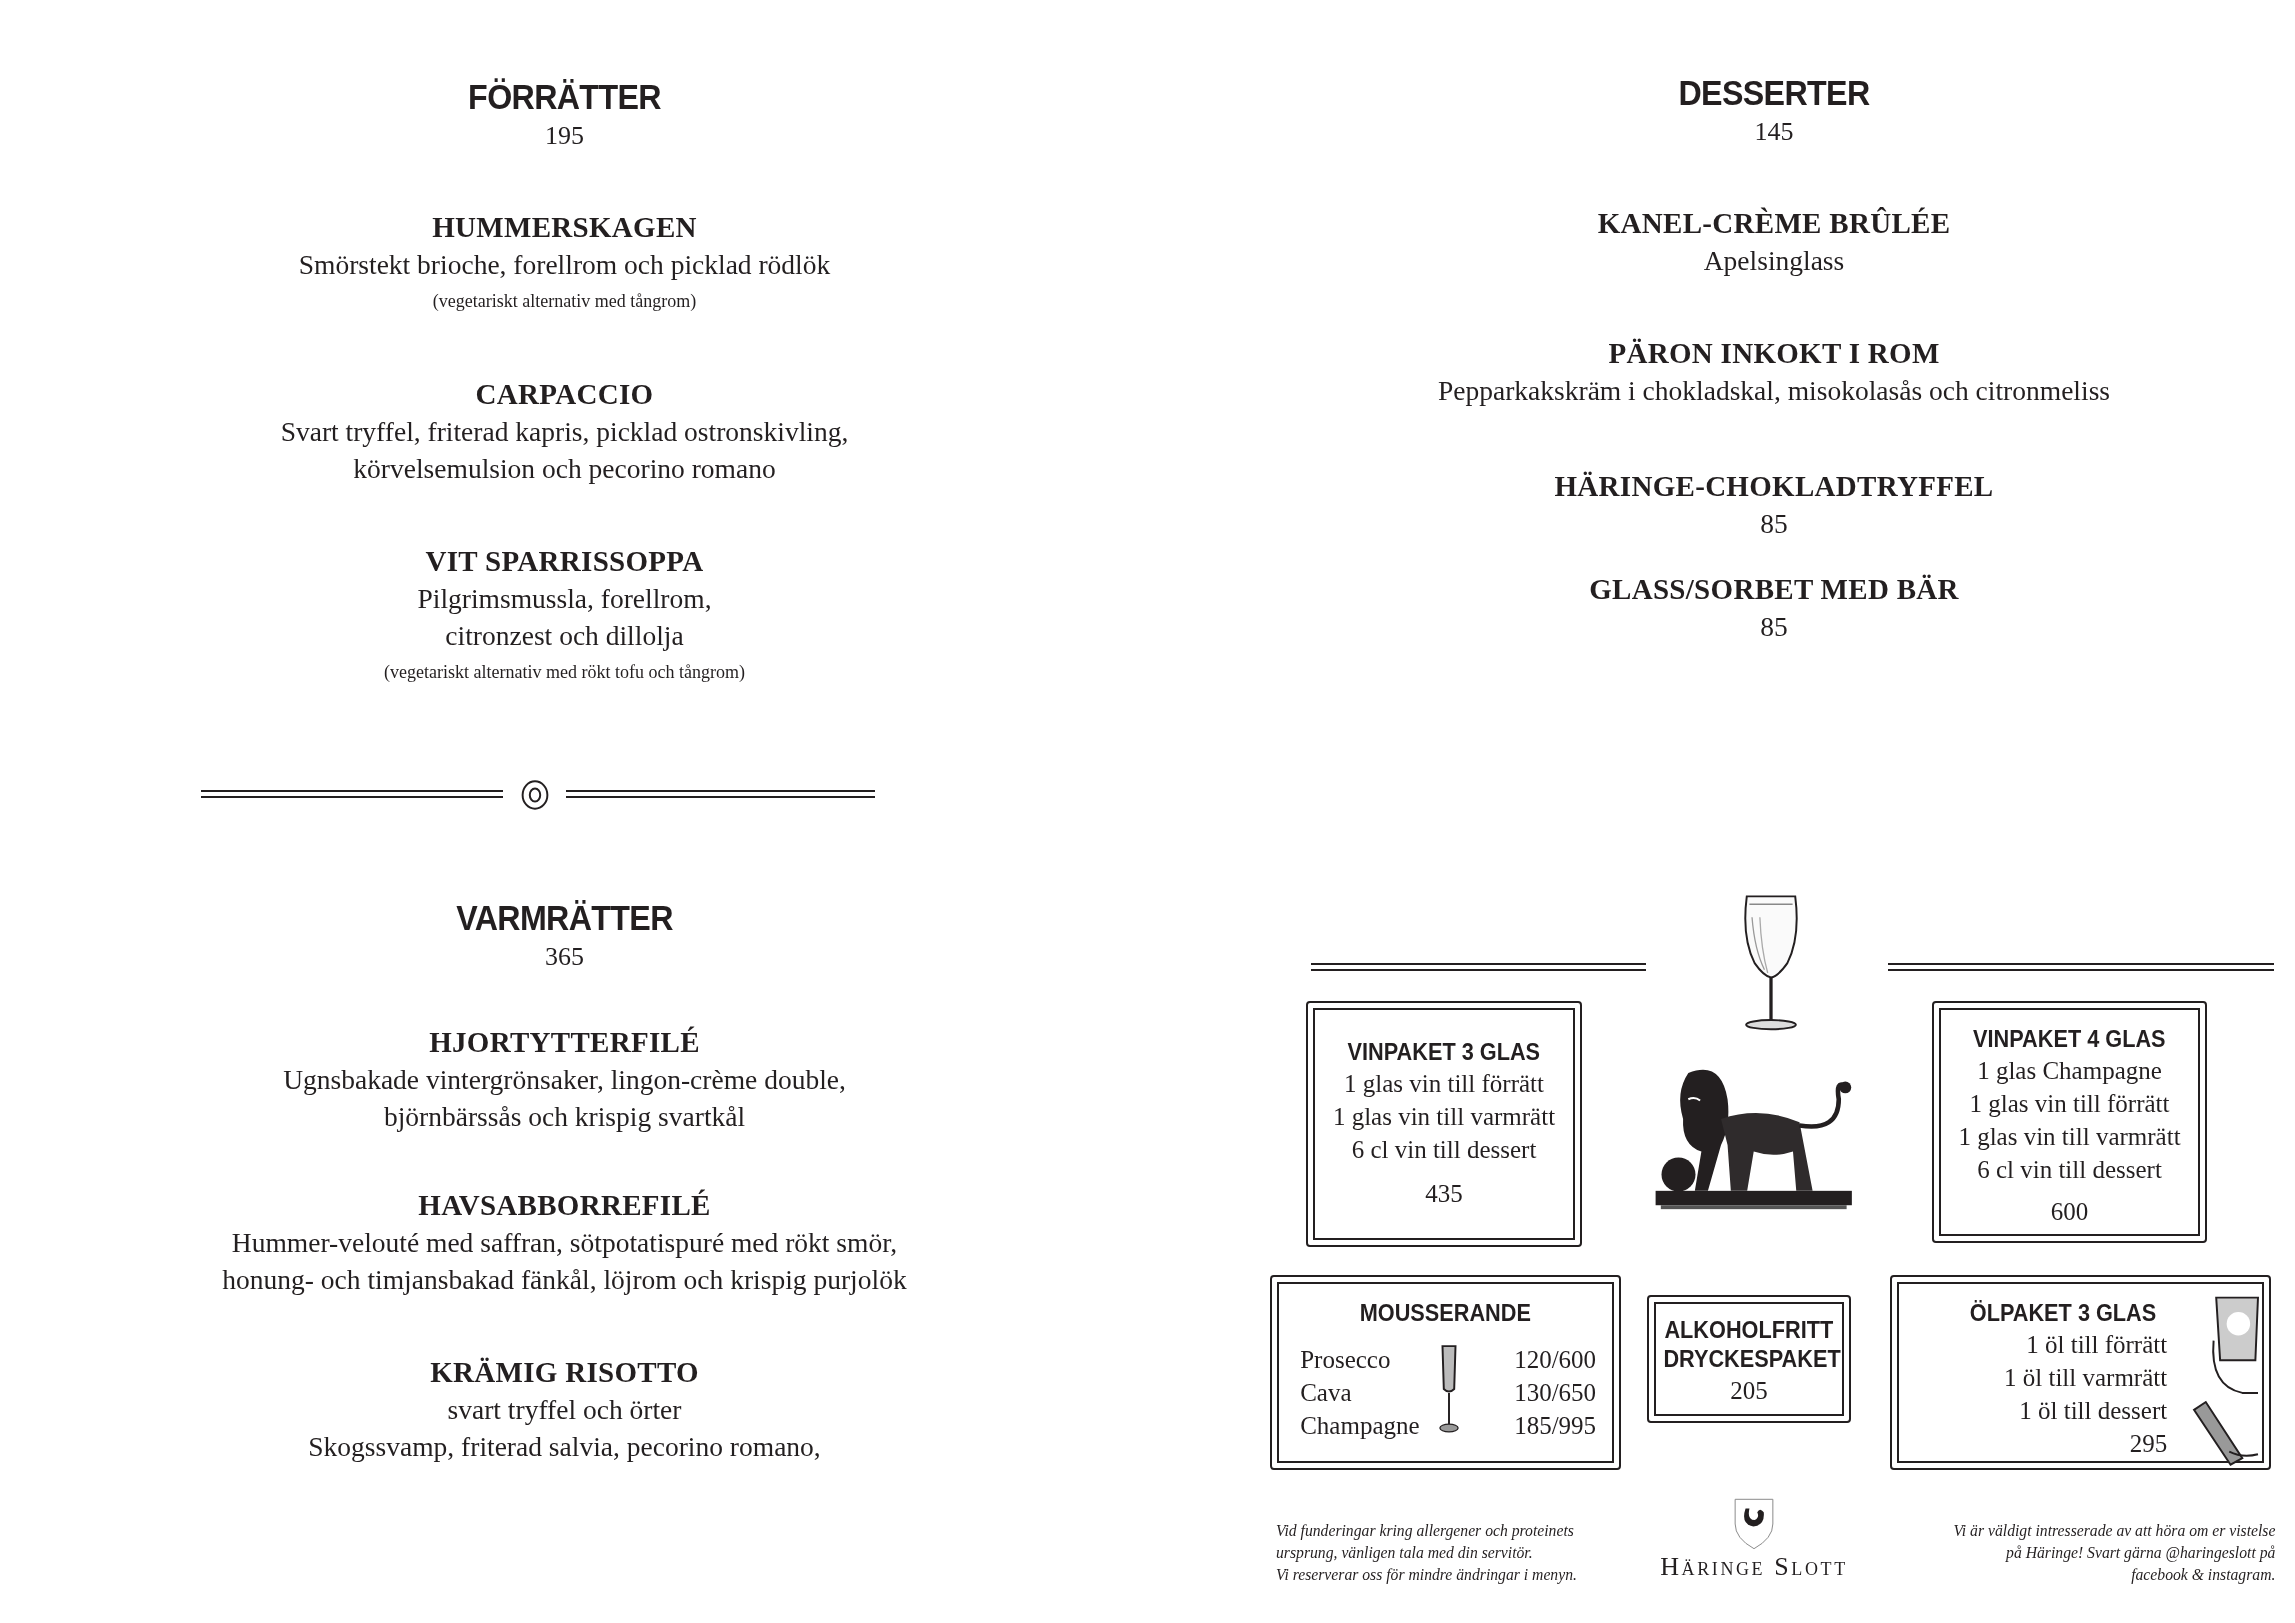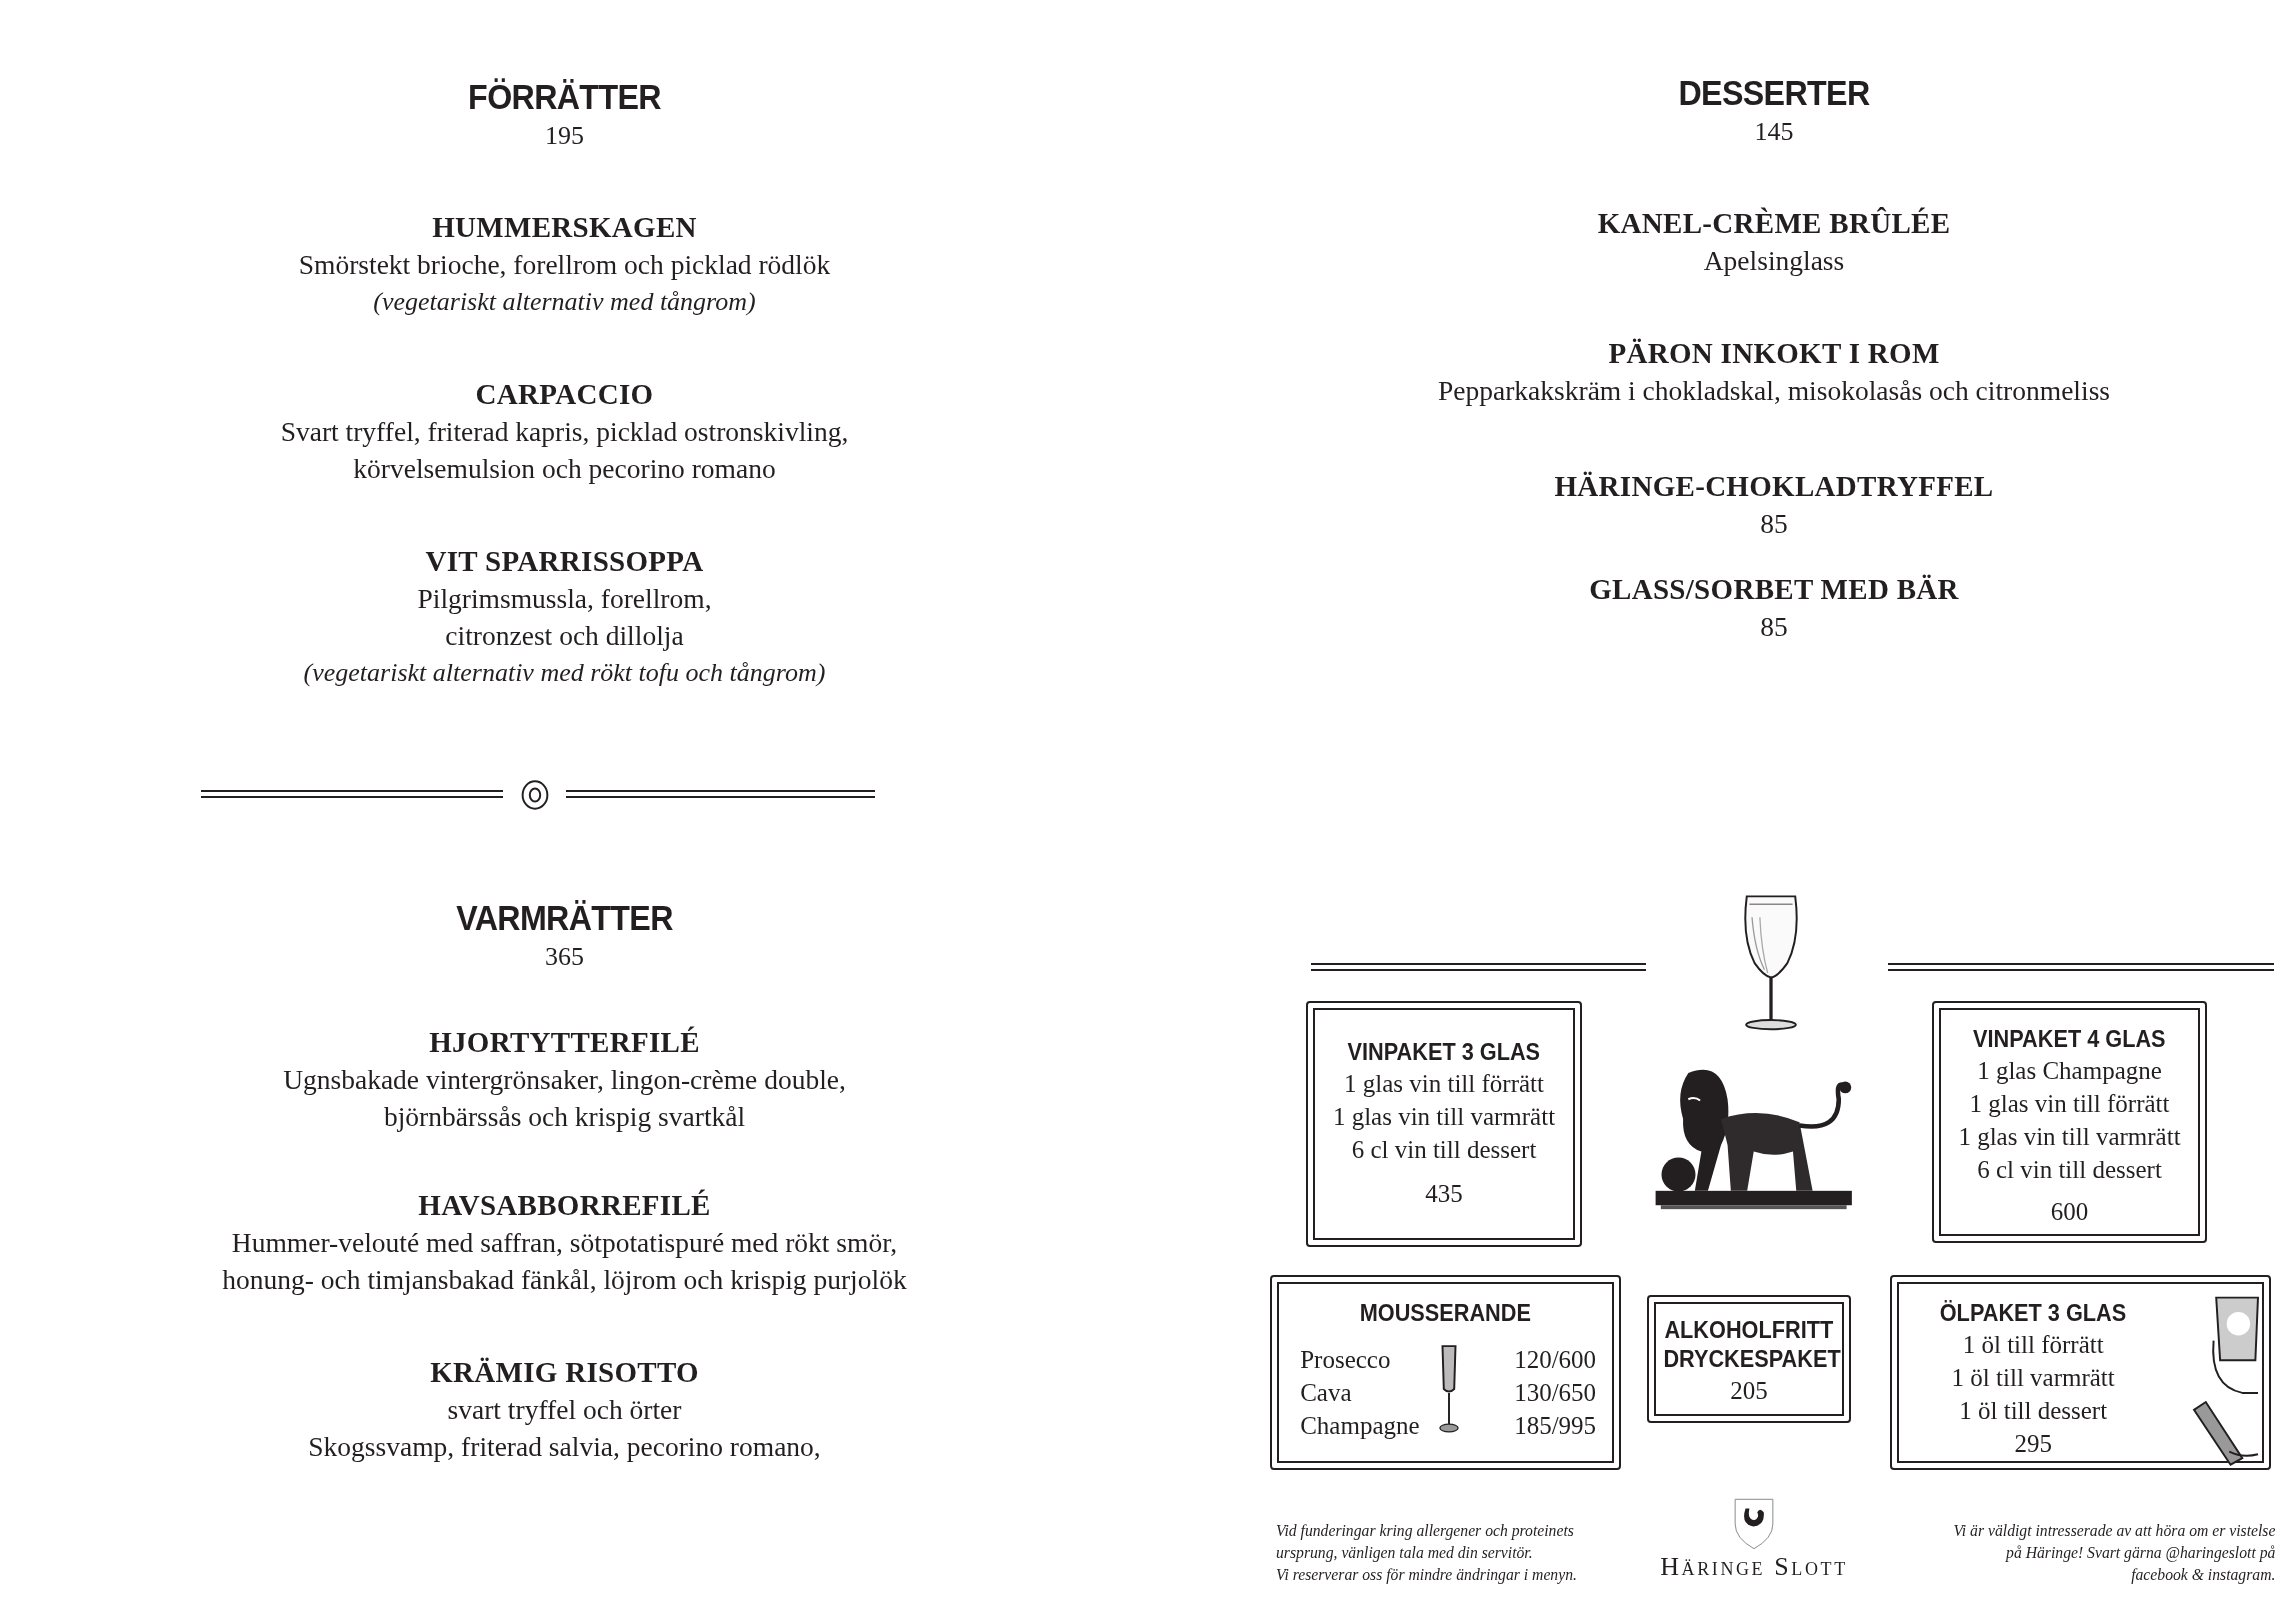--- a/index.html
+++ b/index.html
@@ -3,21 +3,21 @@
 <meta charset="utf-8">
 <style>
   html,body{margin:0;padding:0;background:#fff;}
   body{width:2295px;height:1623px;position:relative;overflow:hidden;color:#231f20;font-family:"Liberation Serif","DejaVu Serif",serif;}
   .abs{position:absolute;}
   .center{text-align:center;}
   .sect-title{font-family:"Liberation Sans","DejaVu Sans",sans-serif;font-weight:bold;font-size:35px;letter-spacing:-0.7px;transform:scaleX(0.92);}
   .price{font-size:26px;line-height:31px;}
   .dish-name{font-weight:bold;font-size:29px;line-height:37px;letter-spacing:0.3px;}
   .dish-desc{font-size:27.5px;line-height:37px;}
-  .dish-note{font-style:italic;font-size:26px;line-height:37px;}
+  .dish-note{font-size:18px;line-height:37px;}
   .col{left:0;width:1073px;padding-left:28px;}
   .colR{left:1270px;width:1008px;}
   .dbl-line{height:2.6px;border-top:2.6px solid #231f20;border-bottom:2.6px solid #231f20;height:3.9px;}
   .box{border:2px solid #231f20;border-radius:3.9px;padding:5.2px;box-sizing:border-box;}
   .box-inner{border:2px solid #231f20;width:100%;height:100%;box-sizing:border-box;text-align:center;position:relative;}
   .box-title{font-family:"Liberation Sans","DejaVu Sans",sans-serif;font-weight:bold;font-size:23.6px;line-height:29px;transform:scaleX(0.92);}
   .box-line{font-size:25px;line-height:33px;}
   .foot{font-style:italic;font-size:15.7px;line-height:22px;}
   .brand{font-size:26px;letter-spacing:2.6px;font-variant:small-caps;}
 </style>
@@ -169,21 +169,21 @@
 <div class="abs box" style="left:1647px;top:1295px;width:204px;height:128px;">
   <div class="box-inner">
     <div class="box-title" style="padding-top:11.8px;">ALKOHOLFRITT</div>
     <div class="box-title">DRYCKESPAKET</div>
     <div class="box-line">205</div>
   </div>
 </div>
 
 <div class="abs box" style="left:1890px;top:1275px;width:381px;height:195px;">
   <div class="box-inner">
-    <div style="width:268px;">
+    <div style="width:268px;text-align:right;">
       <div class="box-title" style="padding-top:14.4px;">ÖLPAKET 3 GLAS</div>
       <div class="box-line">1 öl till förrätt</div>
       <div class="box-line">1 öl till varmrätt</div>
       <div class="box-line">1 öl till dessert</div>
       <div class="box-line">295</div>
     </div>
     <svg class="abs" style="right:0;top:10.5px;" width="72" height="171" viewBox="0 0 110 262">
       <path d="M40 4 L104 4 L100 100 L46 100 Z" fill="#ccc" stroke="#231f20" stroke-width="3"></path>
       <circle cx="74" cy="44" r="18" fill="#fff"></circle>
       <path d="M36 70 Q30 140 80 150 L104 150" stroke="#231f20" stroke-width="3" fill="none"></path>

